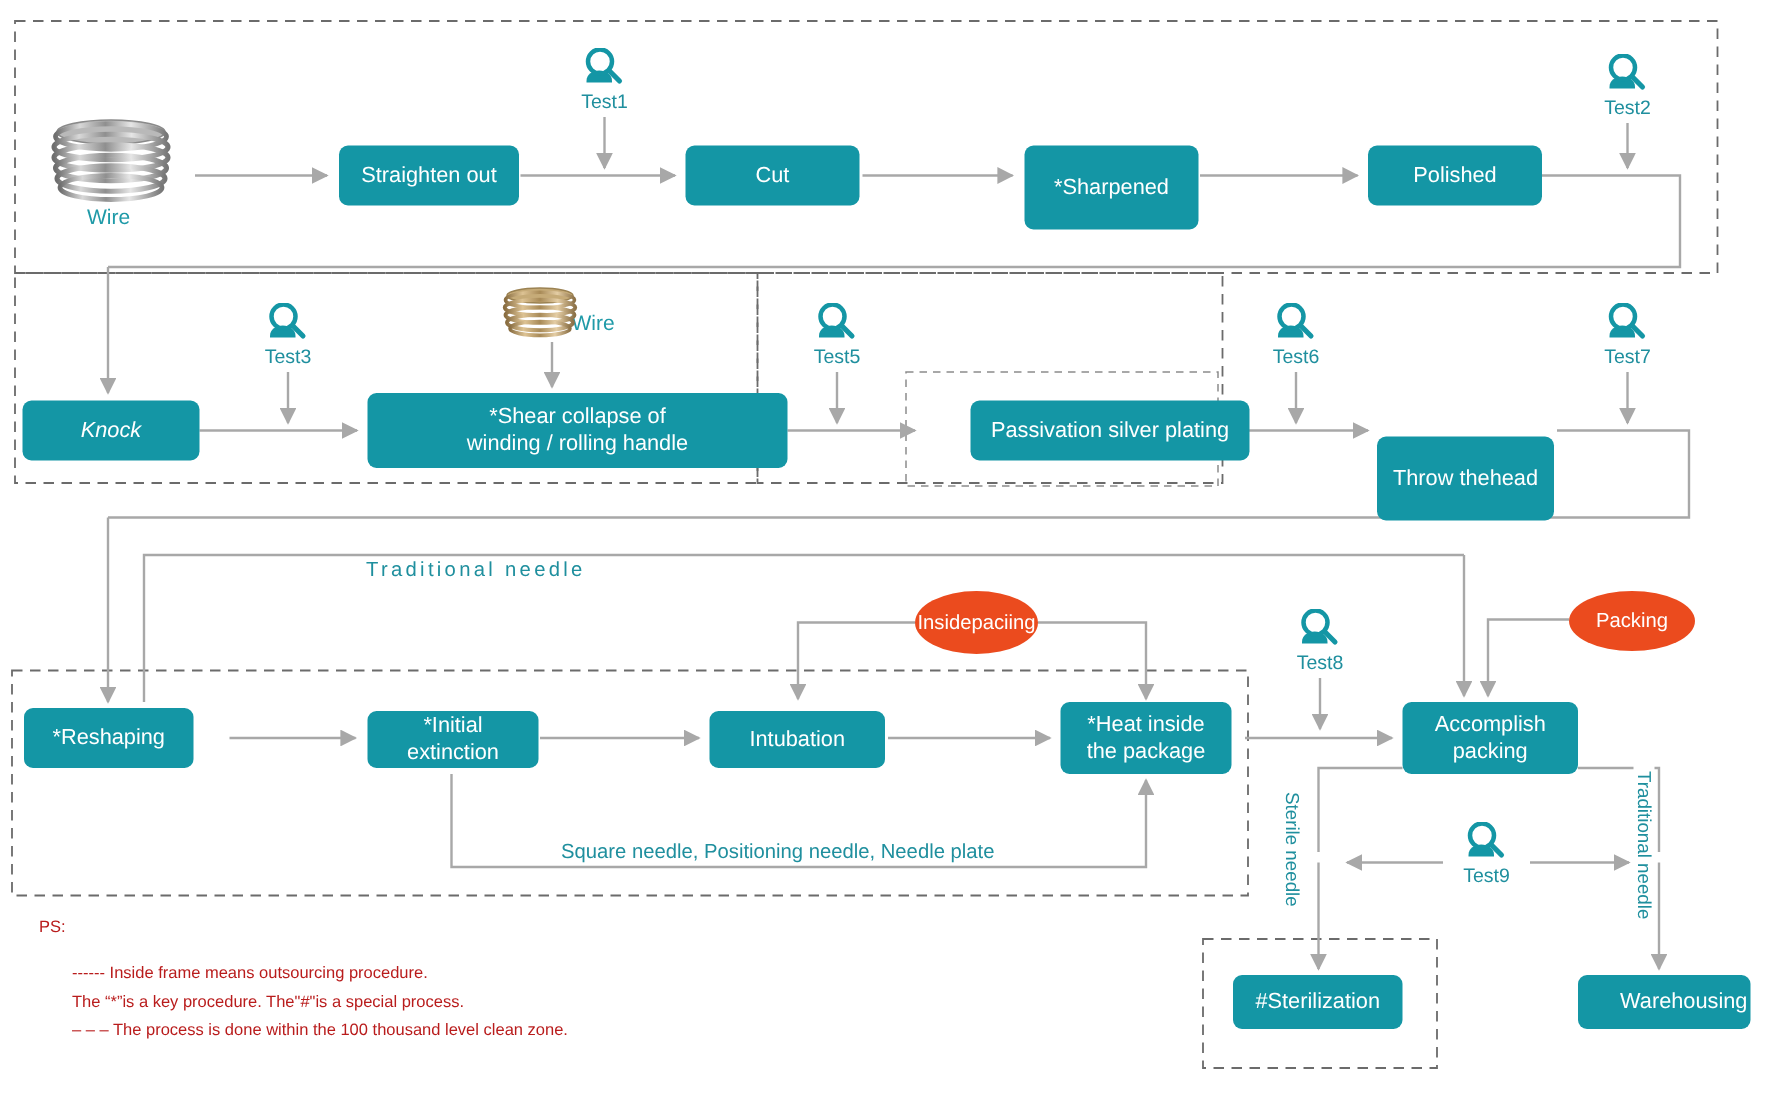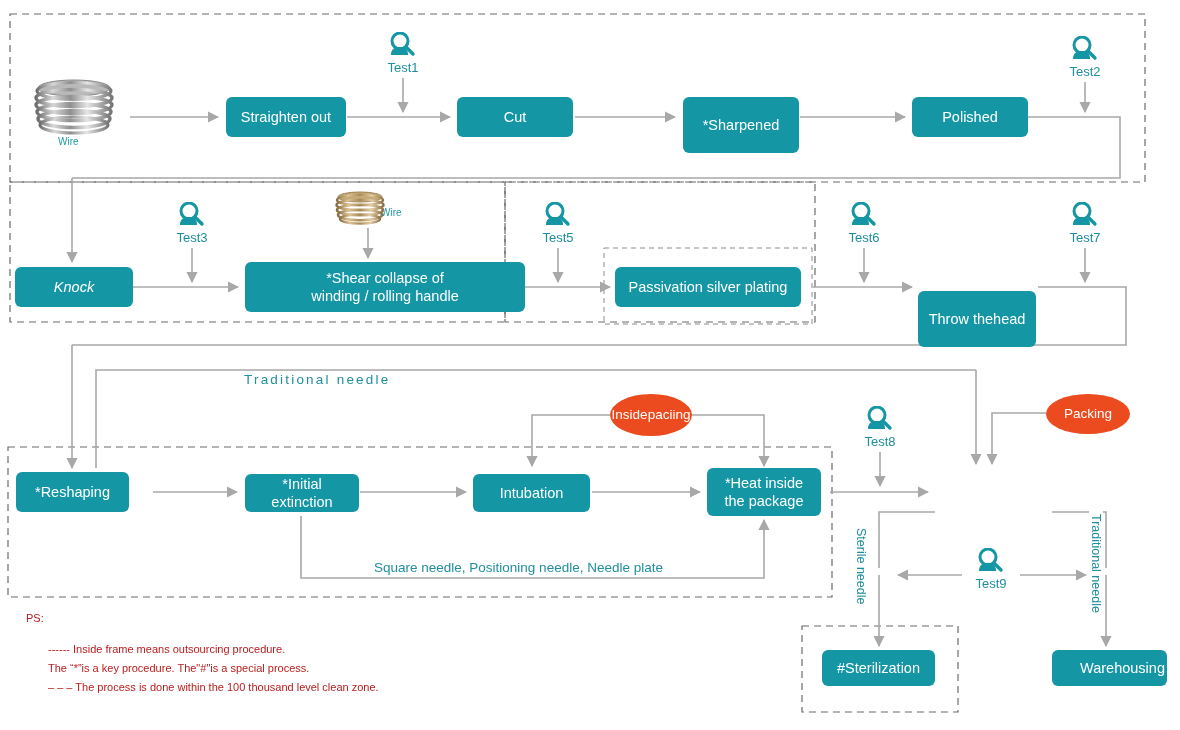--- a/index.html
+++ b/index.html
@@ -25,21 +25,21 @@
     text-align:center;font-size:13.5px;line-height:1.15;z-index:6;
   }
   
   .test{position:absolute;z-index:6;width:44px;text-align:center;}
   .test .lbl{color:#1f8f9e;font-size:13px;margin-top:-2px;display:block;}
   .test svg{display:block;margin:0 auto;}
 
   
   .coil{position:absolute;z-index:6;}
   .coil-cap{
-    position:absolute;color:#1f9aa8;font-size:10px;
+    position:absolute;color:#1f9aa8;font-size:14px;
   }
 
   
   .flowlabel{
     position:absolute;color:#1f8f9e;font-size:13.5px;z-index:7;
     background:#ffffff;padding:0 4px;white-space:nowrap;
   }
   .flowlabel.sp{letter-spacing:2.2px;}
   .vlabel{
     position:absolute;color:#1f8f9e;font-size:12.5px;z-index:7;
@@ -298,30 +298,34 @@
   <div class="box" style="left:226px;top:97px;width:120px;height:40px;">Straighten out</div>
   <div class="box" style="left:457px;top:97px;width:116px;height:40px;">Cut</div>
   <div class="box" style="left:683px;top:97px;width:116px;height:56px;">*Sharpened</div>
   <div class="box" style="left:912px;top:97px;width:116px;height:40px;">Polished</div>
 
   <div class="box" style="left:15px;top:267px;width:118px;height:40px;font-style:italic;">Knock</div>
   <div class="box" style="left:245px;top:262px;width:280px;height:50px;flex-direction:column;">
     <span>*Shear collapse of</span>
     <span>winding / rolling handle</span>
   </div>
-  <div class="box" style="left:615px;top:267px;width:186px;height:40px;text-align:right;">Passivation silver plating</div>
+  <div class="box" style="left:647px;top:267px;width:186px;height:40px;text-align:right;">Passivation silver plating</div>
   <div class="box" style="left:918px;top:267px;width:118px;height:56px;margin-top:24px;">Throw thehead</div>
 
   <div class="box" style="left:16px;top:472px;width:113px;height:40px;">*Reshaping</div>
   <div class="box" style="left:245px;top:474px;width:114px;height:38px;">*Initial extinction</div>
   <div class="box" style="left:473px;top:474px;width:117px;height:38px;">Intubation</div>
   <div class="box" style="left:707px;top:468px;width:114px;height:48px;flex-direction:column;">
     <span>*Heat inside</span>
     <span>the package</span>
   </div>
+  <div class="box" style="left:935px;top:468px;width:117px;height:48px;flex-direction:column;">
+    <span>Accomplish</span>
+    <span>packing</span>
+  </div>
 
   <div class="box" style="left:822px;top:650px;width:113px;height:36px;">#Sterilization</div>
   <div class="box" style="left:1052px;top:650px;width:115px;height:36px;padding-left:32px;">Warehousing</div>
 
   <div class="ellipse" style="left:610px;top:394px;width:82px;height:42px;">
     <span>Inside</span>
     <span>paciing</span>
   </div>
   <div class="ellipse" style="left:1046px;top:394px;width:84px;height:40px;">Packing</div>
 

